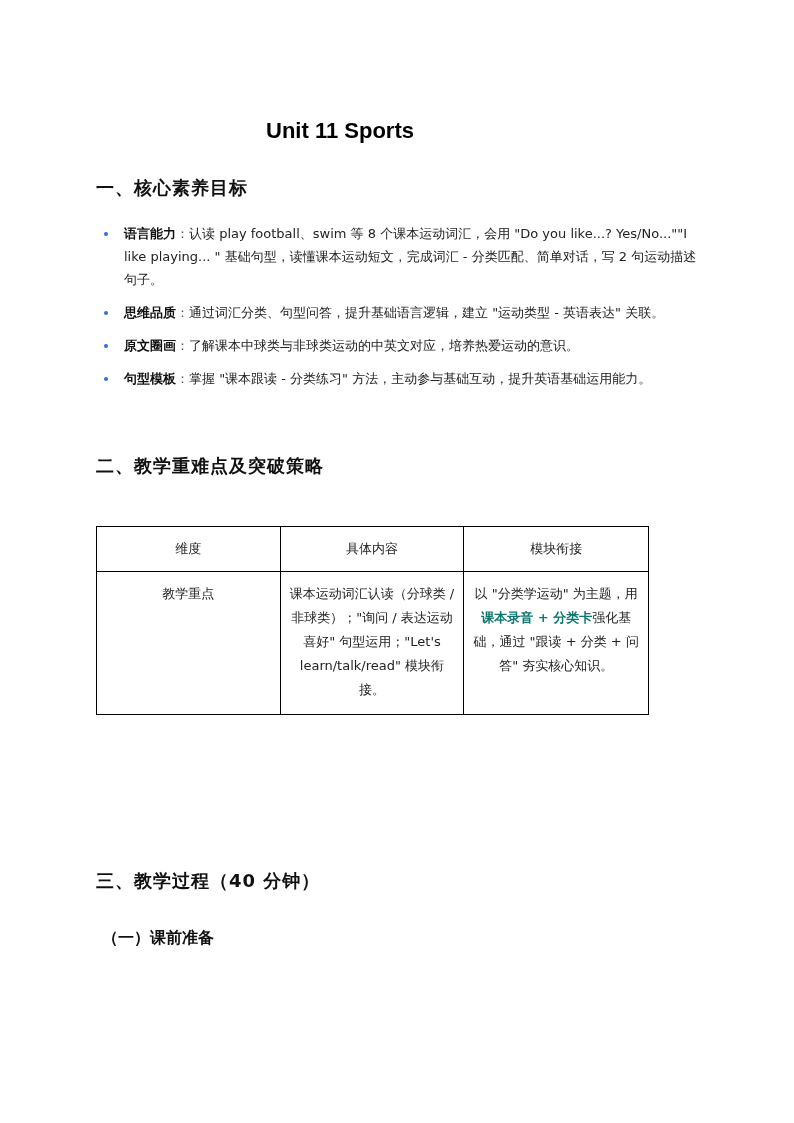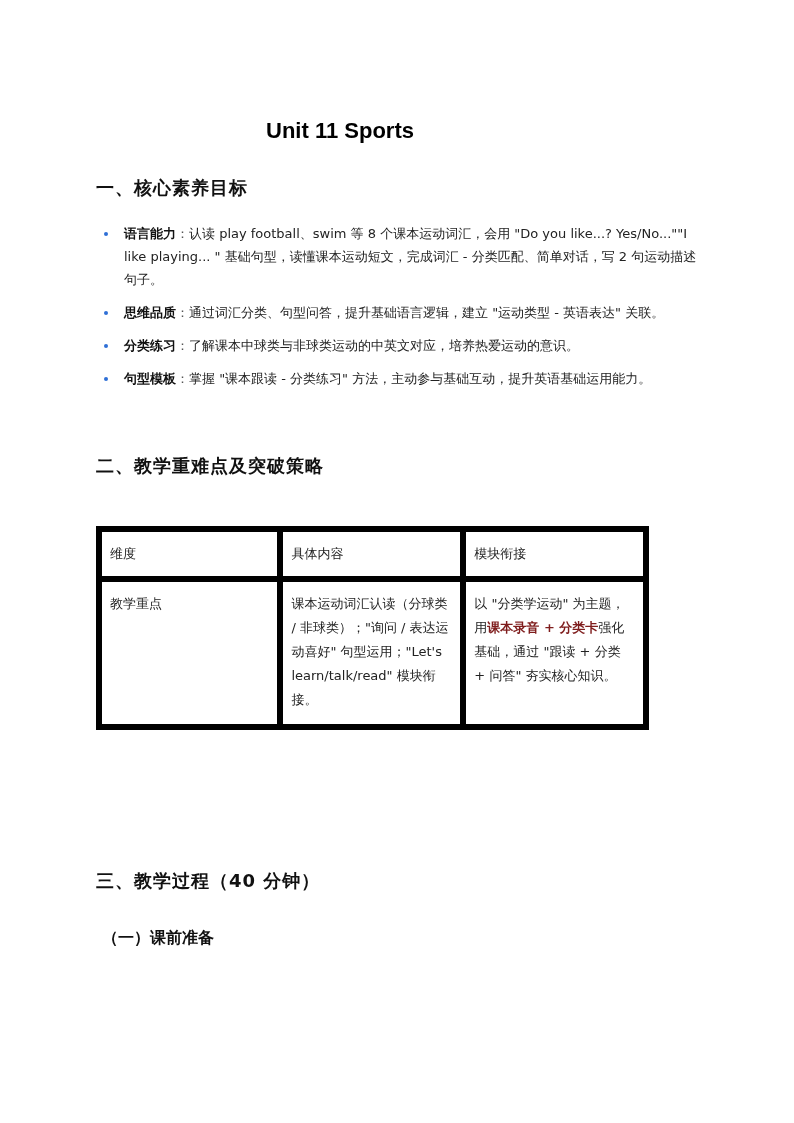--- a/index.html
+++ b/index.html
@@ -29,30 +29,30 @@
     position: absolute; left: 0; top: 10px; width: 4px; height: 4px; border-radius: 50%;
     background: #2f6fd6;
   }
   .bullet b { font-weight: bold; color: #111; }
   .bullet .colon { color: #555; }
   table.t {
     position: absolute; left: 96px; top: 526px; width: 553px;
     border-collapse: collapse; font-size: 13px; color: #222;
   }
   table.t td {
-    border: 6px solid #000000; vertical-align: top;
-    padding: 10px 8px 8px 8px; line-height: 24px;
+    border: 1px solid #000000; vertical-align: top;
+    padding: 10px 8px 8px 8px; line-height: 24px; text-align: center;
   }
   table.t col.c1 { width: 184px; }
   table.t col.c2 { width: 184px; }
   table.t col.c3 { width: 185px; }
   table.t tr.head td { height: 26px; }
   table.t tr.r1 td { height: 124px; }
   table.t tr.r2 td { height: 123px; }
-  table.t .cell-text b { font-weight: bold; color: #7f1d1d; }
+  table.t .cell-text b { font-weight: bold; color: #0f766e; }
 </style>
 </head>
 <body>
 
 <div>
 
   <div class="title">Unit 11 Sports</div>
 
   <div class="h1" style="top:176px;">一、核心素养目标</div>
 
@@ -60,21 +60,21 @@
     <li class="bullet">
       <span class="dot"></span>
       <b>语言能力</b><span class="colon">：</span><span>认读 play football、swim 等 8 个课本运动词汇，会用 "Do you like...? Yes/No...""I like playing... " 基础句型，读懂课本运动短文，完成词汇 - 分类匹配、简单对话，写 2 句运动描述句子。</span>
     </li>
     <li class="bullet">
       <span class="dot"></span>
       <b>思维品质</b><span class="colon">：</span><span>通过词汇分类、句型问答，提升基础语言逻辑，建立 "运动类型 - 英语表达" 关联。</span>
     </li>
     <li class="bullet">
       <span class="dot"></span>
-      <b>分类练习</b><span class="colon">：</span><span>了解课本中球类与非球类运动的中英文对应，培养热爱运动的意识。</span>
+      <b>原文圈画</b><span class="colon">：</span><span>了解课本中球类与非球类运动的中英文对应，培养热爱运动的意识。</span>
     </li>
     <li class="bullet">
       <span class="dot"></span>
       <b>句型模板</b><span class="colon">：</span><span>掌握 "课本跟读 - 分类练习" 方法，主动参与基础互动，提升英语基础运用能力。</span>
     </li>
   </ul>
 
   <div class="h1" style="top:454px;text-align:center;">二、教学重难点及突破策略</div>
 
   <table class="t">

